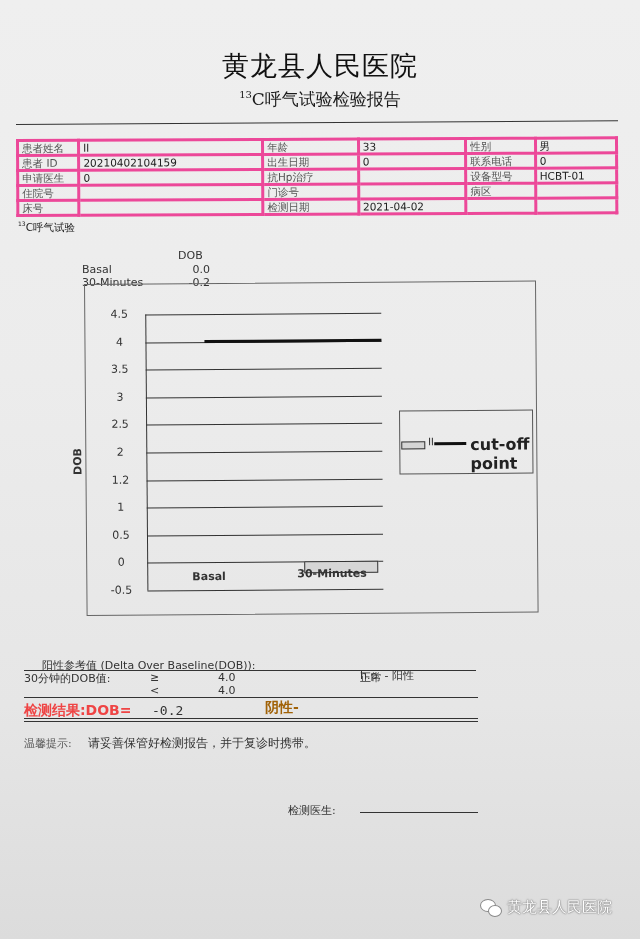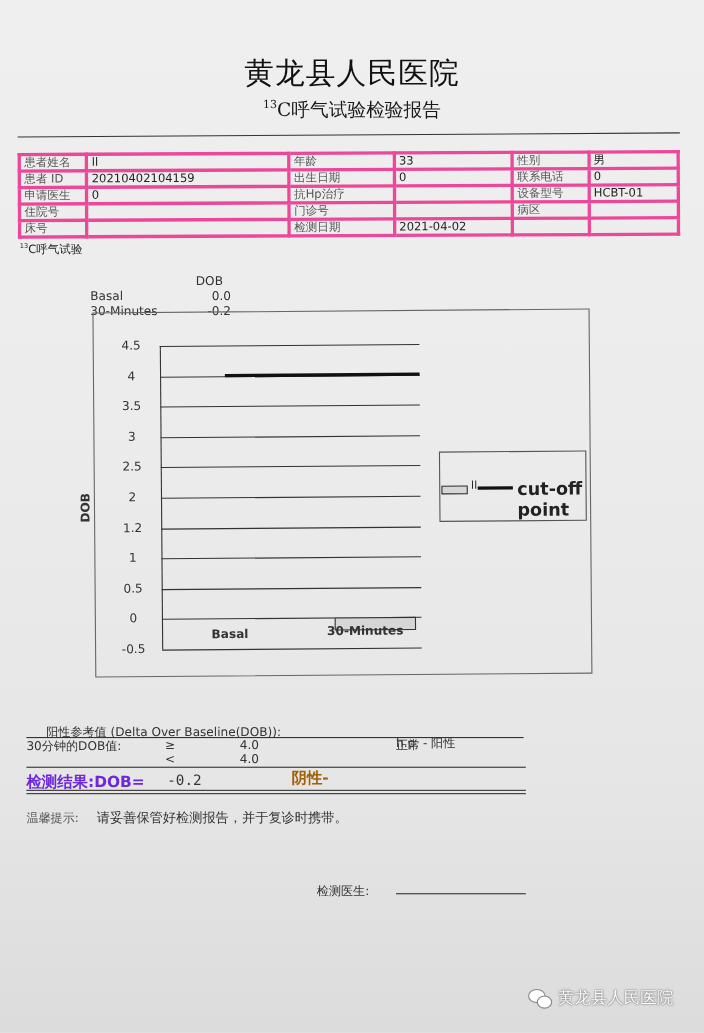--- a/index.html
+++ b/index.html
@@ -50,21 +50,21 @@
     .ylabel { position: absolute; left: -82px; top: 140px; font-size: 11px; font-weight: bold; color: #333; transform: rotate(-90deg); }
     .legend { left: 313px; top: 128px; width: 132px; height: 62px; border: 1px solid #555; }
     .legend-swatch { position: absolute; left: 1px; top: 30px; width: 22px; height: 6px; background: #d6d6d6; border: 1px solid #333; }
     .legend-ii { position: absolute; left: 28px; top: 25px; font-size: 10px; color: #222; }
     .legend-line { position: absolute; left: 34px; top: 31px; width: 32px; height: 3px; background: #111; }
     .legend-text { position: absolute; left: 70px; top: 24px; font-size: 16px; font-weight: bold; color: #222; }
     
     .ref-title { left: 42px; top: 658px; font-size: 11px; color: #333; }
     .ref-rule { height: 0; border-top: 1px solid #333; }
     .ref-cell { font-size: 11px; color: #333; }
-    .result-lbl { left: 24px; top: 702px; font-size: 14px; font-weight: bold; color: #6d28d9; }
+    .result-lbl { left: 24px; top: 702px; font-size: 14px; font-weight: bold; color: #ef4444; }
     .result-val { left: 152px; top: 703px; font-size: 13px; color: #333; font-family: "DejaVu Sans Mono", monospace; }
     .result-neg { left: 265px; top: 699px; font-size: 14px; font-weight: bold; color: #a16207; }
     .double-rule { left: 24px; width: 454px; height: 2px; border-top: 1px solid #333; border-bottom: 1px solid #333; }
     .tip-lbl { left: 24px; top: 736px; font-size: 11px; color: #555; }
     .tip-text { left: 88px; top: 735px; font-size: 12px; color: #333; }
     .doctor-lbl { left: 288px; top: 803px; font-size: 11px; color: #333; }
     .sign-line { left: 360px; top: 812px; width: 118px; border-top: 1.5px solid #333; }
     .watermark { left: 480px; top: 898px; font-size: 15px; color: #fff; text-shadow: 0 0 2px #777, 0 0 1px #555; display: flex; align-items: center; gap: 5px; }
     .wechat { width: 22px; height: 18px; position: relative; }
     .wechat .b1 { position: absolute; left: 0; top: 0; width: 14px; height: 11px; border-radius: 50%; background: #fff; border: 1px solid #888; }

